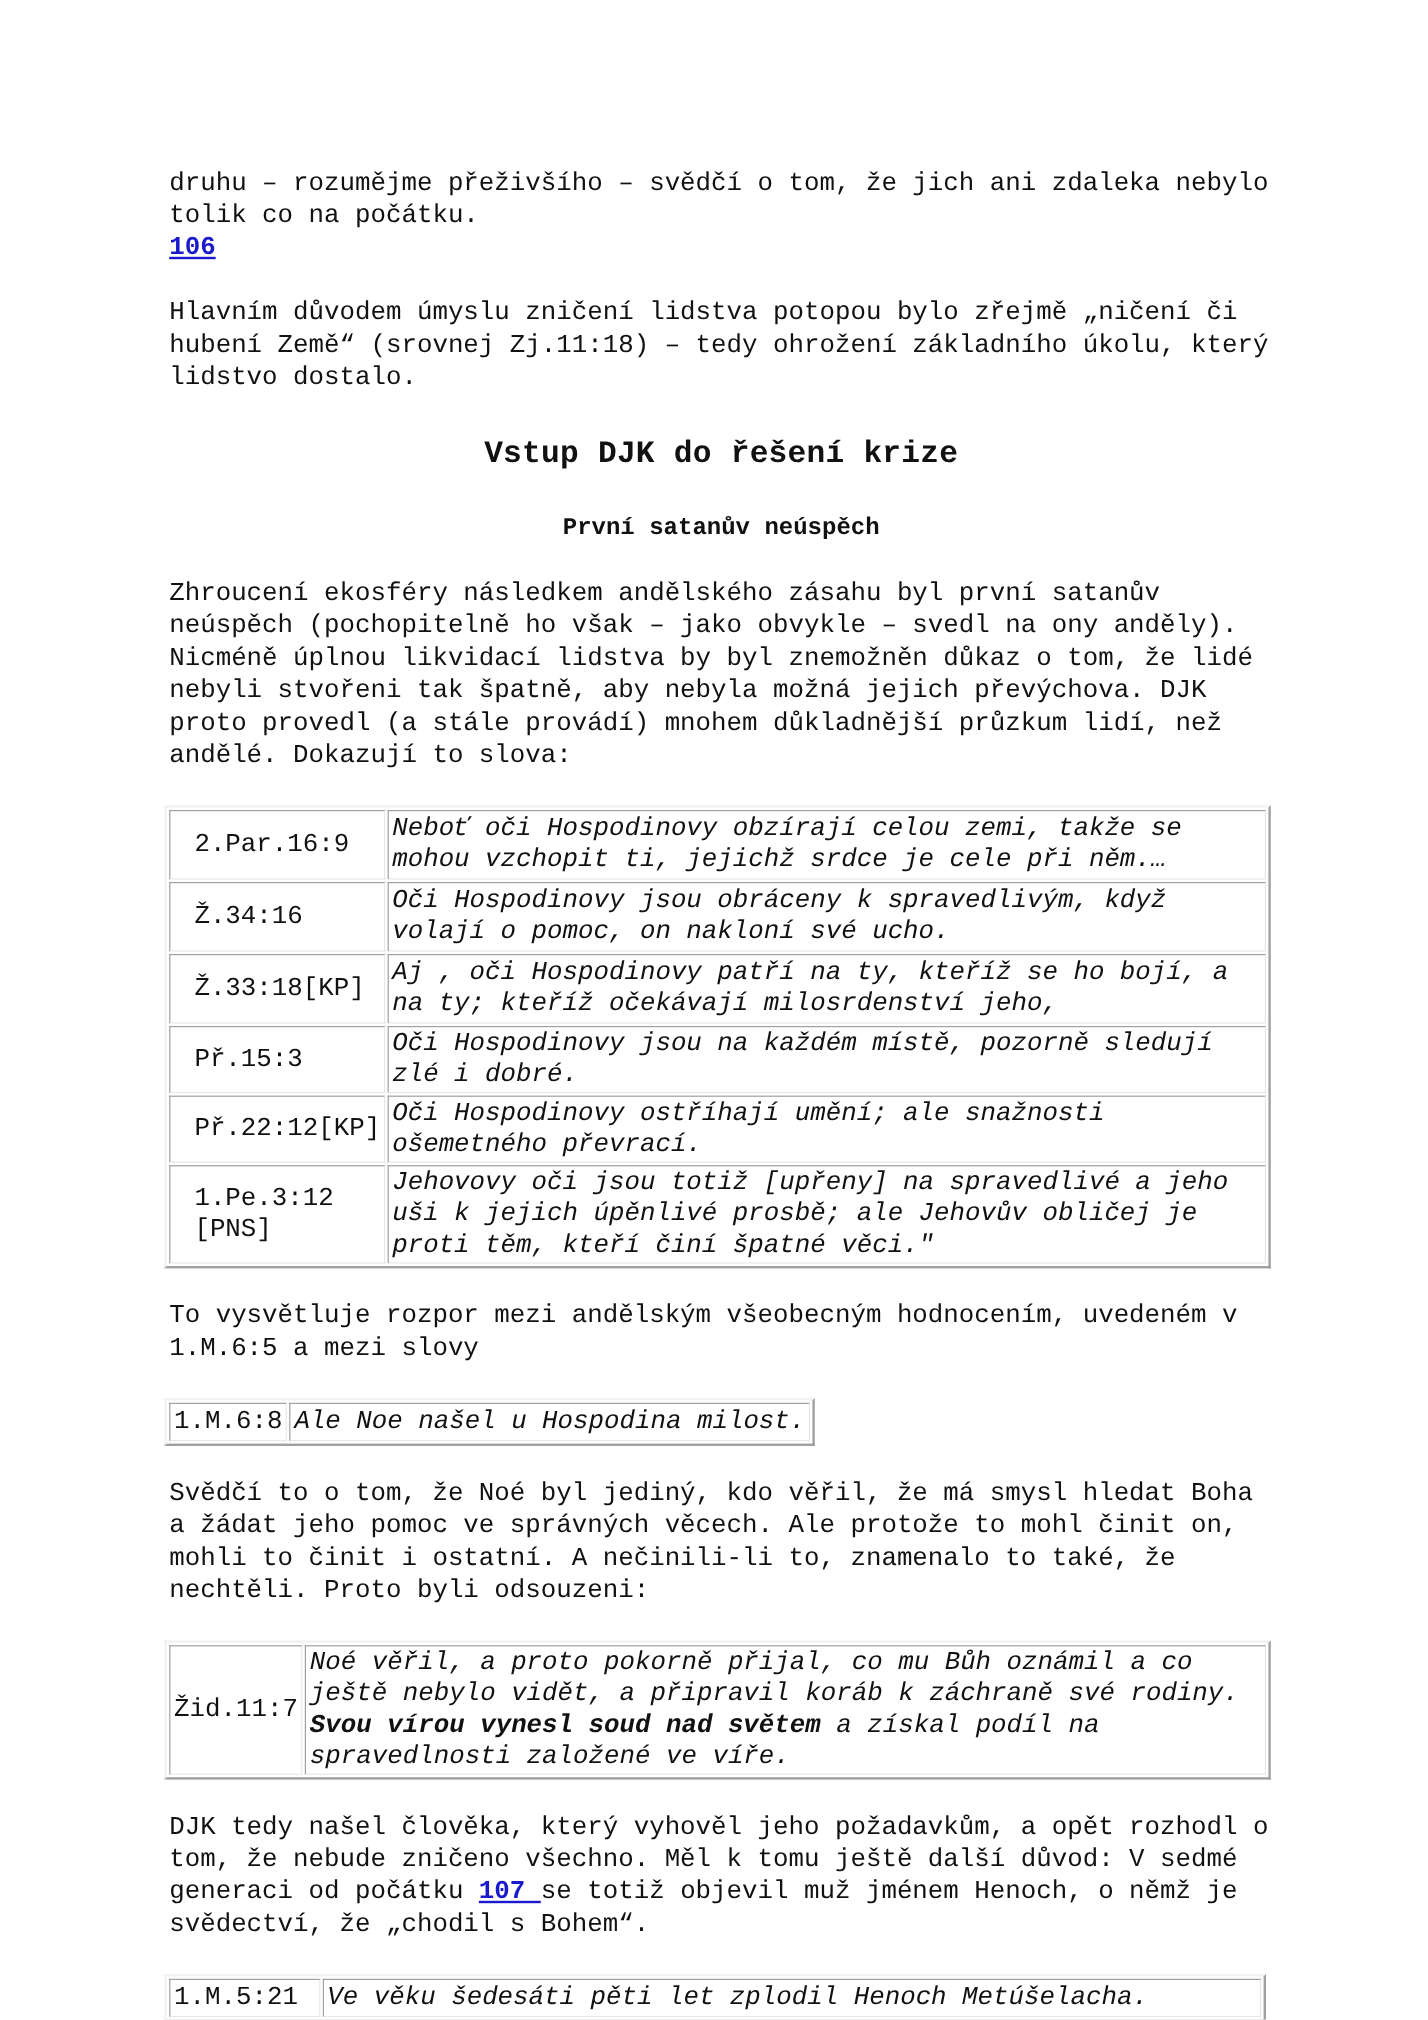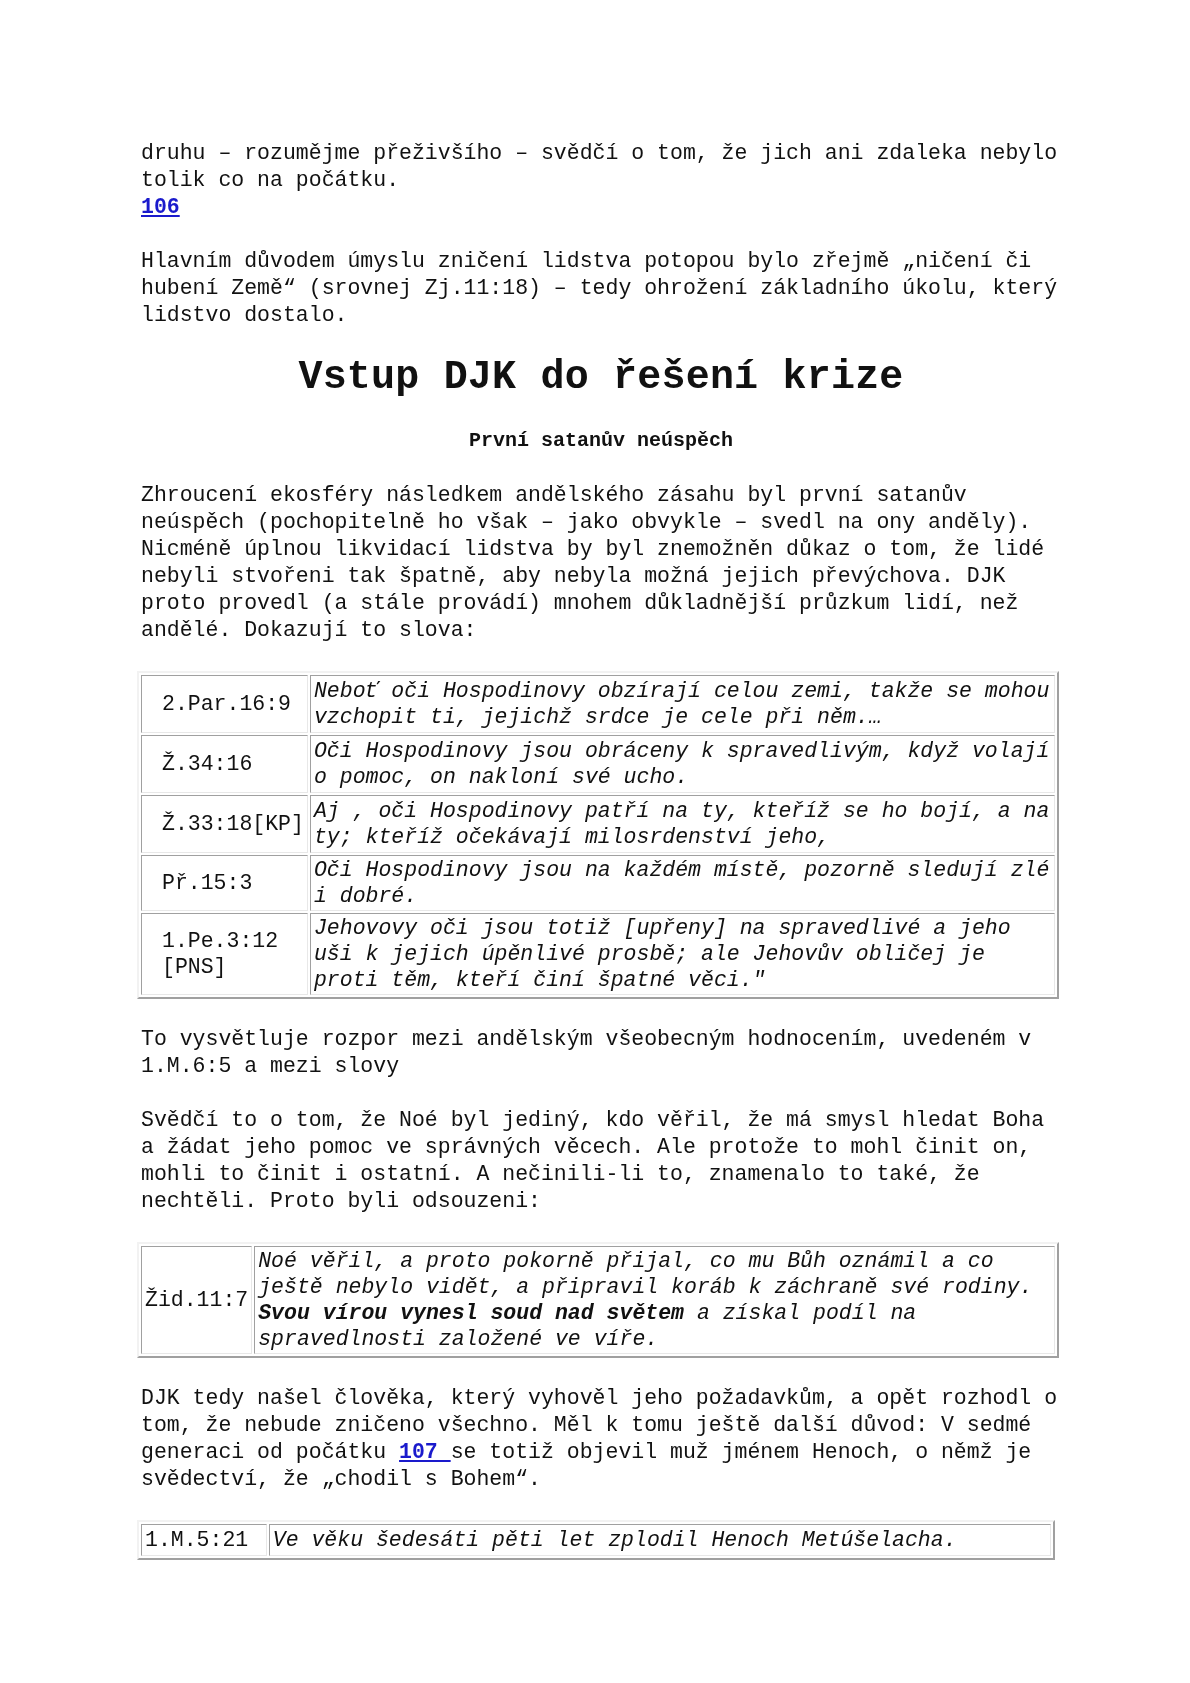--- a/index.html
+++ b/index.html
@@ -26,21 +26,21 @@
     }
     p {
       margin: 0 0 27px 0;
     }
     a.ref {
       color: #1a1acc;
       font-weight: bold;
       text-decoration: underline;
     }
     h1 {
-      font-size: 40px;
+      font-size: 26px;
       font-weight: bold;
       text-align: center;
       margin: 8px 0 0 0;
       line-height: 44px;
       letter-spacing: 0.2px;
     }
     h2 {
       font-size: 20px;
       font-weight: bold;
       text-align: center;
@@ -110,29 +110,41 @@
       <td class="quote">Oči Hospodinovy jsou obráceny k spravedlivým, když volají o pomoc, on nakloní své ucho.</td>
     </tr>
     <tr class="tall">
       <td class="ref-cell">Ž.33:18[KP]</td>
       <td class="quote">Aj , oči Hospodinovy patří na ty, kteříž se ho bojí, a na ty; kteříž očekávají milosrdenství jeho,</td>
     </tr>
     <tr class="short">
       <td class="ref-cell">Př.15:3</td>
       <td class="quote">Oči Hospodinovy jsou na každém místě, pozorně sledují zlé i dobré.</td>
     </tr>
+    <tr class="short">
+      <td class="ref-cell">Př.22:12[KP]</td>
+      <td class="quote">Oči Hospodinovy ostříhají umění; ale snažnosti ošemetného převrací.</td>
+    </tr>
     <tr class="tall">
       <td class="ref-cell wrap">1.Pe.3:12 [PNS]</td>
       <td class="quote">Jehovovy oči jsou totiž [upřeny] na spravedlivé a jeho uši k jejich úpěnlivé prosbě; ale Jehovův obličej je proti těm, kteří činí špatné věci."</td>
     </tr>
   </tbody>
     </table>
 
   <p>To vysvětluje rozpor mezi andělským všeobecným hodnocením, uvedeném v 1.M.6:5 a mezi slovy</p>
 
+  <table class="cite t2">
+    <tbody>
+        <tr class="short">
+      <td class="ref-cell">1.M.6:8</td>
+      <td class="quote">Ale Noe našel u Hospodina milost.</td>
+    </tr>
+  </tbody>
+    </table>
 
   <p>Svědčí to o tom, že Noé byl jediný, kdo věřil, že má smysl hledat Boha a žádat jeho pomoc ve správných věcech. Ale protože to mohl činit on, mohli to činit i ostatní. A nečinili-li to, znamenalo to také, že nechtěli. Proto byli odsouzeni:</p>
 
   <table class="cite t3">
     <tbody>
         <tr>
       <td class="ref-cell">Žid.11:7</td>
       <td class="quote">
         <span>Noé věřil, a proto pokorně přijal, co mu Bůh oznámil a co ještě nebylo vidět, a připravil koráb k záchraně své rodiny. </span><b>Svou vírou vynesl soud nad světem</b><span> a získal podíl na spravedlnosti založené ve víře.</span>
       </td>

